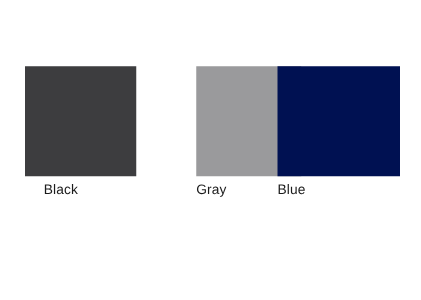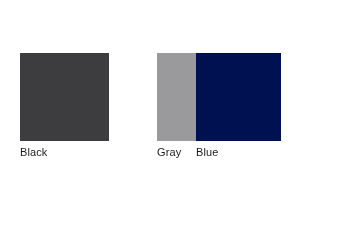--- a/index.html
+++ b/index.html
@@ -37,30 +37,30 @@
     font-size: 11px;
     line-height: 13px;
     color: #1c1c1c;
     letter-spacing: 0.1px;
     white-space: nowrap;
     text-align: left;
   }
   
   .swatch-group.pos-0 { left: 20px;  width: 89px; }
   .swatch-group.pos-1 { left: 117px; width: 84px; padding-left: 40px; }
-  .swatch-group.pos-2 { left: 196px; width: 85px; }
+  .swatch-group.pos-2 { left: 222px; width: 98px; }
 </style>
 </head>
 <body style="background-color: rgb(255, 255, 255);">
 
 <div id="swatch-canvas" style="background-color: rgb(255, 255, 255);">
 
   <div class="swatch-group pos-0">
     <div class="swatch-chip" style="background-color: rgb(61, 61, 63);"></div>
-    <span class="swatch-label" style="color: rgb(28, 28, 28);">Black</span>
+    <span class="swatch-label" style="color: rgb(28, 28, 28); margin-left: 15px;">Black</span>
   </div>
 
   <div class="swatch-group pos-1">
     <div class="swatch-chip" style="background-color: rgb(154, 154, 156);"></div>
     <span class="swatch-label" style="color: rgb(28, 28, 28);">Gray</span>
   </div>
 
   <div class="swatch-group pos-2">
     <div class="swatch-chip" style="background-color: rgb(0, 17, 82);"></div>
     <span class="swatch-label" style="color: rgb(28, 28, 28);">Blue</span>

